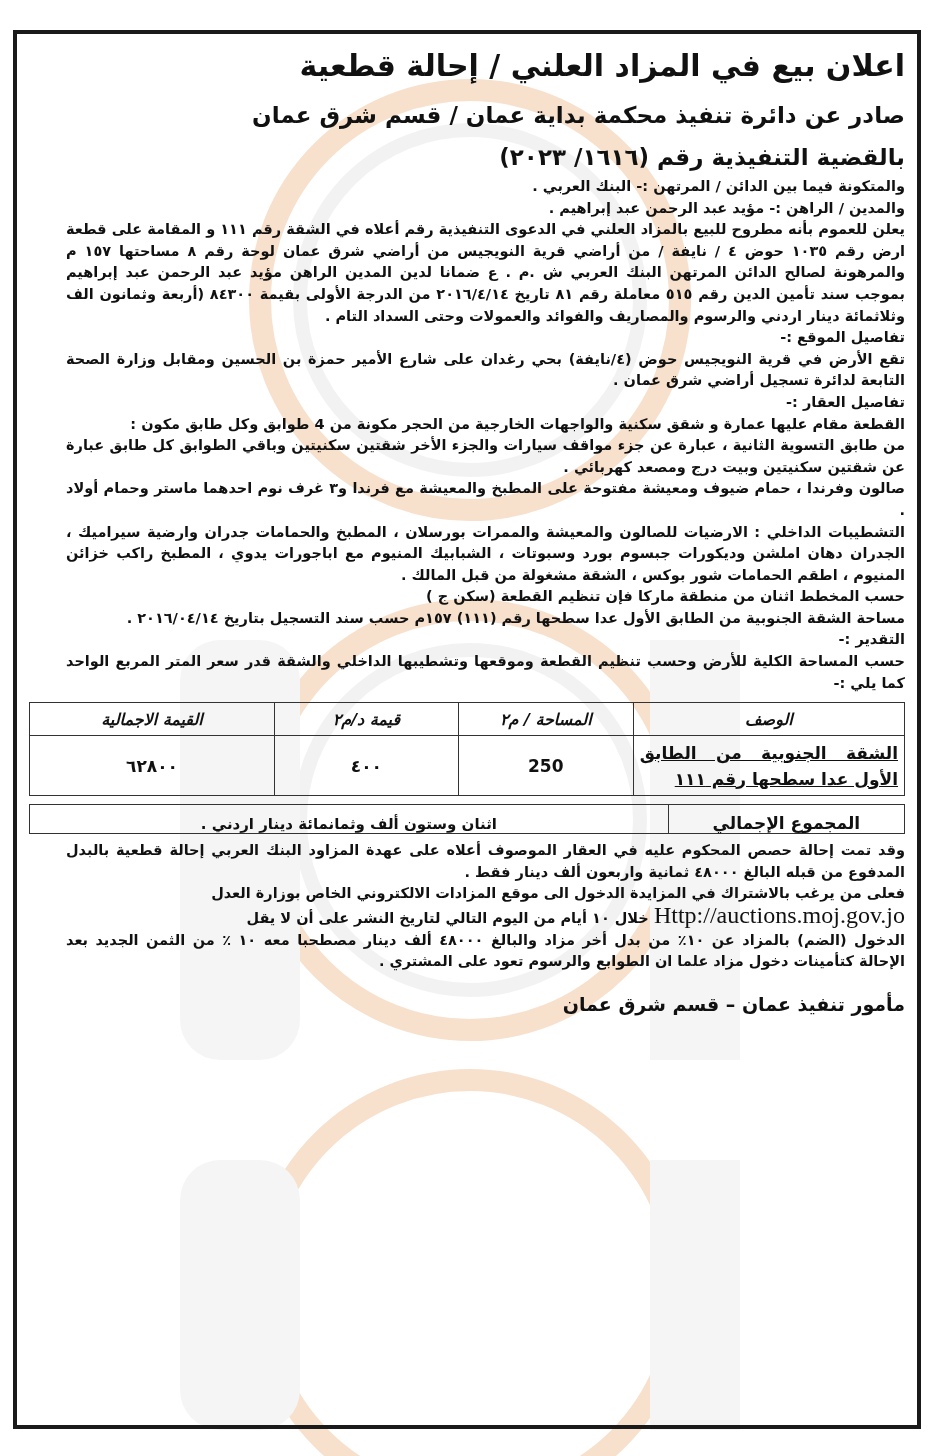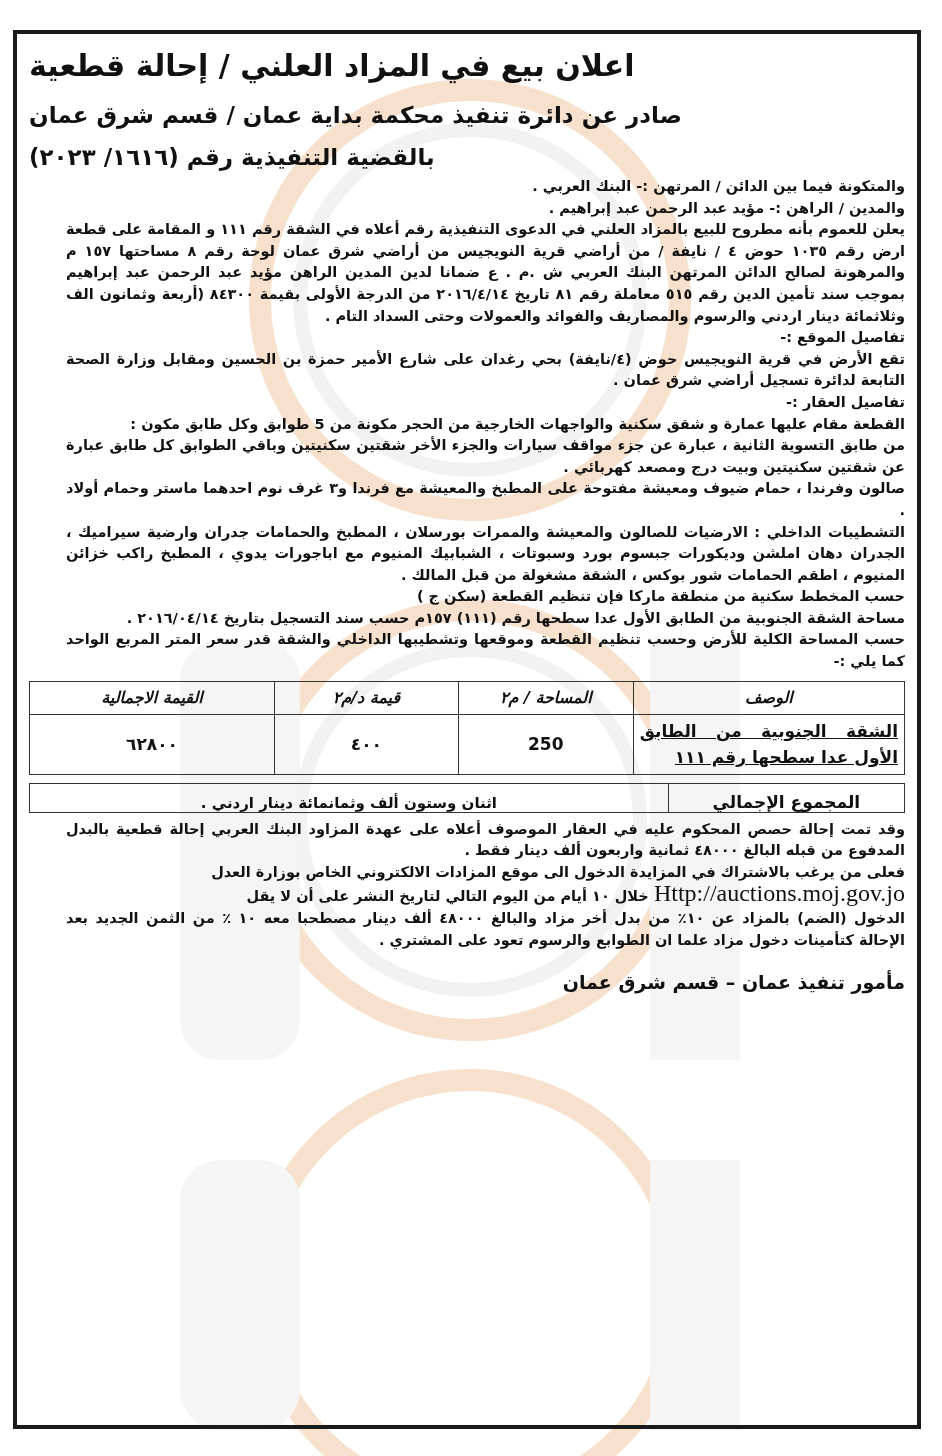--- a/index.html
+++ b/index.html
@@ -10,25 +10,25 @@
   .watermark {
     position: absolute; left: 0; top: 0; width: 942px; height: 1456px;
     pointer-events: none; z-index: 0;
   }
   .frame {
     position: absolute; left: 13px; top: 30px; width: 908px; height: 1399px;
     border: 4px solid #1a1a1a; box-sizing: border-box; z-index: 1;
     padding: 0 12px;
   }
   .title1 {
-    text-align: left; font-size: 30px; font-weight: bold;
+    text-align: right; font-size: 30px; font-weight: bold;
     margin-top: 12px; line-height: 40px;
   }
   .title2, .title3 {
-    text-align: left; font-size: 23px; font-weight: bold;
+    text-align: right; font-size: 23px; font-weight: bold;
     line-height: 34px; margin-top: 12px;
   }
   .title3 { margin-top: 8px; }
   .body-text {
     font-size: 14.5px; font-weight: bold; line-height: 21.6px;
     text-align: justify; margin-top: 2px; margin-left: 37px;
   }
   .body-text p { margin: 0; }
   .url { font-family: "Liberation Serif", serif; font-weight: normal; font-size: 24px; }
   table.val {
@@ -72,26 +72,27 @@
   <div class="title2">صادر عن دائرة تنفيذ محكمة بداية عمان / قسم شرق عمان</div>
   <div class="title3">بالقضية التنفيذية رقم (١٦١٦/ ٢٠٢٣)</div>
 
   <div class="body-text">
     <p>والمتكونة فيما بين الدائن / المرتهن :- البنك العربي .</p>
     <p>والمدين / الراهن :- مؤيد عبد الرحمن عبد إبراهيم .</p>
     <p>يعلن للعموم بأنه مطروح للبيع بالمزاد العلني في الدعوى التنفيذية رقم أعلاه في الشقة رقم ١١١ و المقامة على قطعة ارض رقم ١٠٣٥ حوض ٤ / نايفة / من أراضي قرية النويجيس من أراضي شرق عمان لوحة رقم ٨ مساحتها ١٥٧ م والمرهونة لصالح الدائن المرتهن البنك العربي ش .م . ع ضمانا لدين المدين الراهن مؤيد عبد الرحمن عبد إبراهيم بموجب سند تأمين الدين رقم ٥١٥ معاملة رقم ٨١ تاريخ ٢٠١٦/٤/١٤ من الدرجة الأولى بقيمة ٨٤٣٠٠ (أربعة وثمانون الف وثلاثمائة دينار اردني والرسوم والمصاريف والفوائد والعمولات وحتى السداد التام .</p>
     <p>تفاصيل الموقع :-</p>
     <p>تقع الأرض في قرية النويجيس حوض (٤/نايفة) بحي رغدان على شارع الأمير حمزة بن الحسين ومقابل وزارة الصحة التابعة لدائرة تسجيل أراضي شرق عمان .</p>
     <p>تفاصيل العقار :-</p>
-    <p>القطعة مقام عليها عمارة و شقق سكنية والواجهات الخارجية من الحجر مكونة من 5 طوابق وكل طابق مكون :</p>
+    <p>القطعة مقام عليها عمارة و شقق سكنية والواجهات الخارجية من الحجر مكونة من 4 طوابق وكل طابق مكون :</p>
     <p>من طابق التسوية الثانية ، عبارة عن جزء مواقف سيارات والجزء الأخر شقتين سكنيتين وباقي الطوابق كل طابق عبارة عن شقتين سكنيتين وبيت درج ومصعد كهربائي .</p>
     <p>صالون وفرندا ، حمام ضيوف ومعيشة مفتوحة على المطبخ والمعيشة مع فرندا و٣ غرف نوم احدهما ماستر وحمام أولاد .</p>
     <p>التشطيبات الداخلي : الارضيات للصالون والمعيشة والممرات بورسلان ، المطبخ والحمامات جدران وارضية سيراميك ، الجدران دهان املشن وديكورات جبسوم بورد وسبوتات ، الشبابيك المنيوم مع اباجورات يدوي ، المطبخ راكب خزائن المنيوم ، اطقم الحمامات شور بوكس ، الشقة مشغولة من قبل المالك .</p>
-    <p>حسب المخطط سكنية من منطقة ماركا فإن تنظيم القطعة (سكن ج )</p>
+    <p>حسب المخطط اثنان من منطقة ماركا فإن تنظيم القطعة (سكن ج )</p>
     <p>مساحة الشقة الجنوبية من الطابق الأول عدا سطحها رقم (١١١) ١٥٧م حسب سند التسجيل بتاريخ ٢٠١٦/٠٤/١٤ .</p>
+    <p>التقدير :-</p>
     <p>حسب المساحة الكلية للأرض وحسب تنظيم القطعة وموقعها وتشطيبها الداخلي والشقة قدر سعر المتر المربع الواحد كما يلي :-</p>
   </div>
 
   <table class="val">
     <tbody>
         <tr>
       <th style="width:31%">الوصف</th>
       <th style="width:20%">المساحة / م٢</th>
       <th style="width:21%">قيمة د/م٢</th>
       <th style="width:28%">القيمة الاجمالية</th>

